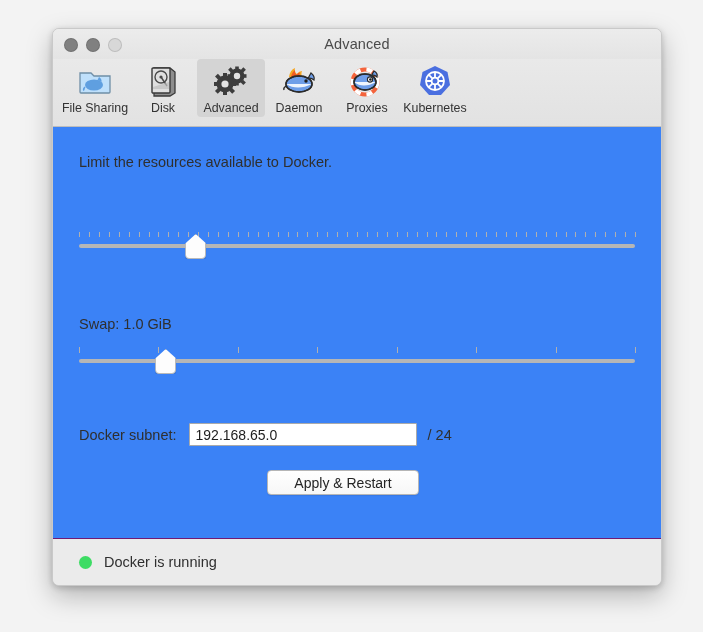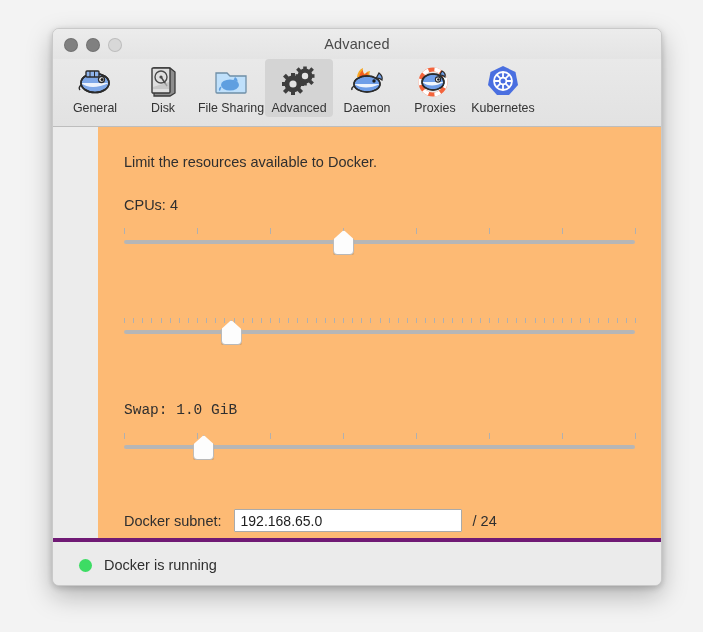--- a/index.html
+++ b/index.html
@@ -101,38 +101,37 @@
     margin-top: 1px;
     white-space: nowrap;
   }
   .tb-spacer { flex: 1; }
   .tb-item.reset { width: 62px; margin-right: 10px; }
 
   
   .content {
     position: relative;
     height: 411px;
-    background: #fdba74;
+    background: #3b82f6;
     padding: 0 26px;
     box-sizing: border-box;
-    margin-left: 45px;
   }
   .intro {
     font-size: 14.5px;
     color: #2f2f2f;
     padding-top: 27px;
   }
   .slider-label {
     font-size: 14.5px;
     color: #2f2f2f;
   }
   .group { position: relative; }
   .g-cpu  { margin-top: 27px; }
   .g-mem  { margin-top: 56px; }
-  .g-swap { margin-top: 56px; font-family: Liberation Mono, monospace; }
+  .g-swap { margin-top: 56px; }
 
   .slider {
     position: relative;
     height: 34px;
     margin-top: 9px;
   }
   .ticks {
     position: absolute;
     left: 0; right: 0;
     top: 6px;
@@ -219,21 +218,21 @@
     color: #242424;
     box-shadow: 0 1px 1px rgba(0,0,0,0.07);
     cursor: default;
   }
 
   
   .statusbar {
     position: relative;
     height: 46px;
     background: #ebebeb;
-    border-top: 4px solid #701a75;
+    border-top: 1px solid #701a75;
     display: flex;
     align-items: center;
     padding-left: 26px;
   }
   .status-dot {
     width: 13px;
     height: 13px;
     border-radius: 50%;
     background: #3ddc64;
     margin-right: 12px;
@@ -253,61 +252,45 @@
       <div class="traffic">
         <div class="tl"></div>
         <div class="tl"></div>
         <div class="tl dim"></div>
       </div>
       <div class="window-title">Advanced</div>
     </div>
 
     <div class="toolbar">
 
+
       <div class="tb-item">
         <span class="tb-icon">
-          <svg width="36" height="30" viewBox="0 0 36 30">
-            <ellipse cx="18" cy="17" rx="14" ry="9.5" fill="#7fa8e8" stroke="#2b2b2b" stroke-width="1.6"></ellipse>
-            <path d="M4 17 q10 8 28 0" fill="#ffffff" opacity="0.85"></path>
-            <ellipse cx="18" cy="17" rx="14" ry="9.5" fill="none" stroke="#2b2b2b" stroke-width="1.6"></ellipse>
-            <circle cx="24.5" cy="13.5" r="3" fill="#fff" stroke="#2b2b2b" stroke-width="1.3"></circle>
-            <circle cx="25" cy="13.5" r="1.5" fill="#1d1d1d"></circle>
-            <rect x="9" y="5" width="13" height="6" rx="1" fill="#8fb4ec" stroke="#2b2b2b" stroke-width="1.4"></rect>
-            <line x1="13" y1="5" x2="13" y2="11" stroke="#2b2b2b" stroke-width="1"></line>
-            <line x1="17.5" y1="5" x2="17.5" y2="11" stroke="#2b2b2b" stroke-width="1"></line>
-            <path d="M4 19 q-3 3 -1 5" fill="none" stroke="#2b2b2b" stroke-width="1.4"></path>
-          </svg>
-        </span>
-        <span class="tb-label">General</span>
+          <svg width="34" height="30" viewBox="0 0 34 30">
+            <path d="M2 7 h11 l3 3 h16 v16 a1 1 0 0 1 -1 1 h-28 a1 1 0 0 1 -1 -1 z" fill="#bfe0fb" stroke="#6f8ea6" stroke-width="1.3"></path>
+            <ellipse cx="16" cy="19" rx="9" ry="5.5" fill="#5f9fe0"></ellipse>
+            <path d="M21 11 q3 2 2.5 5 q-2 -2 -4.5 -1 z" fill="#5f9fe0"></path>
+            <path d="M7 21 q-2 2 -1 3.5" fill="none" stroke="#5f9fe0" stroke-width="1.6"></path>
+          </svg>
+        </span>
+        <span class="tb-label">File Sharing</span>
       </div>
 
       <div class="tb-item">
         <span class="tb-icon">
           <svg width="28" height="32" viewBox="0 0 28 32">
             <path d="M5 3 h16 l5 4 v21 l-5 3 h-16 z" fill="#8d8d8d" stroke="#3a3a3a" stroke-width="1.3"></path>
             <rect x="3" y="3" width="18" height="25" rx="1" fill="#dfdfdf" stroke="#3a3a3a" stroke-width="1.4"></rect>
             <circle cx="12" cy="12" r="6" fill="none" stroke="#4a4a4a" stroke-width="1.4"></circle>
             <circle cx="12" cy="12" r="1.6" fill="#4a4a4a"></circle>
             <path d="M12 12 l6 9" stroke="#4a4a4a" stroke-width="1.4" fill="none"></path>
             <path d="M4 22 l16 -5 v7 h-16 z" fill="#bdbdbd" opacity="0.7"></path>
           </svg>
         </span>
         <span class="tb-label">Disk</span>
-      </div>
-
-      <div class="tb-item">
-        <span class="tb-icon">
-          <svg width="34" height="30" viewBox="0 0 34 30">
-            <path d="M2 7 h11 l3 3 h16 v16 a1 1 0 0 1 -1 1 h-28 a1 1 0 0 1 -1 -1 z" fill="#bfe0fb" stroke="#6f8ea6" stroke-width="1.3"></path>
-            <ellipse cx="16" cy="19" rx="9" ry="5.5" fill="#5f9fe0"></ellipse>
-            <path d="M21 11 q3 2 2.5 5 q-2 -2 -4.5 -1 z" fill="#5f9fe0"></path>
-            <path d="M7 21 q-2 2 -1 3.5" fill="none" stroke="#5f9fe0" stroke-width="1.6"></path>
-          </svg>
-        </span>
-        <span class="tb-label">File Sharing</span>
       </div>
 
       <div class="tb-item selected">
         <span class="tb-icon">
           <svg width="36" height="32" viewBox="0 0 36 32">
             <g fill="#3d3d3d">
               <circle cx="24" cy="11" r="7.5"></circle>
               <g>
                 <rect x="22.2" y="1.5" width="3.6" height="4"></rect>
                 <rect x="22.2" y="16.5" width="3.6" height="4"></rect>
@@ -392,39 +375,20 @@
 
       <div class="tb-spacer"></div>
 
 
     </div>
 
     <div class="content">
 
       <div class="intro">Limit the resources available to Docker.</div>
 
-      <div class="group g-cpu">
-        <div class="slider-label">CPUs: 4</div>
-        <div class="slider">
-          <div class="ticks">
-              <div class="tick" style="left: 0%;"></div>
-              <div class="tick" style="left: 14.2857%;"></div>
-              <div class="tick" style="left: 28.5714%;"></div>
-              <div class="tick" style="left: 42.8571%;"></div>
-              <div class="tick" style="left: 57.1429%;"></div>
-              <div class="tick" style="left: 71.4286%;"></div>
-              <div class="tick" style="left: 85.7143%;"></div>
-              <div class="tick" style="left: 100%;"></div>
-            </div>
-          <div class="track"></div>
-          <div class="thumb" style="left: 43%;">
-            <div class="thumb-shape"></div>
-          </div>
-        </div>
-      </div>
 
       <div class="group g-mem">
         <div class="slider">
           <div class="ticks">
               <div class="tick" style="left: 0%; height: 5px;"></div>
               <div class="tick" style="left: 1.78571%; height: 5px;"></div>
               <div class="tick" style="left: 3.57143%; height: 5px;"></div>
               <div class="tick" style="left: 5.35714%; height: 5px;"></div>
               <div class="tick" style="left: 7.14286%; height: 5px;"></div>
               <div class="tick" style="left: 8.92857%; height: 5px;"></div>

